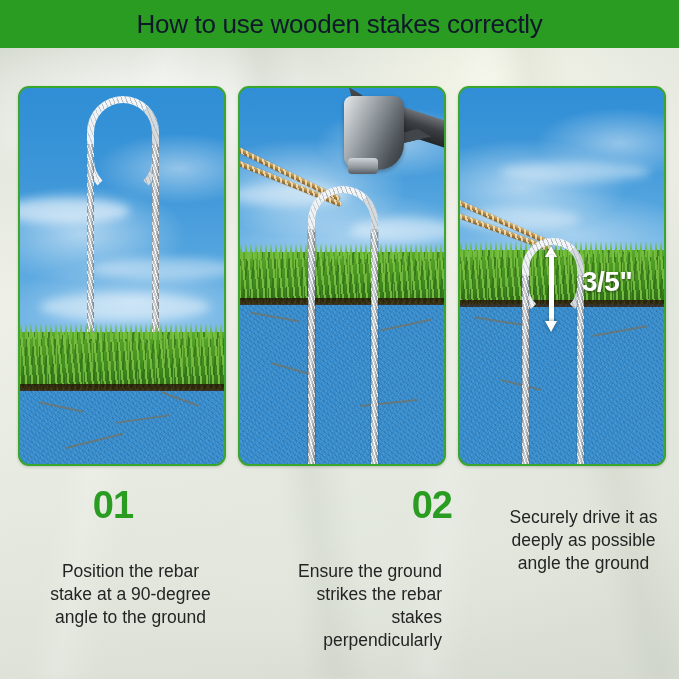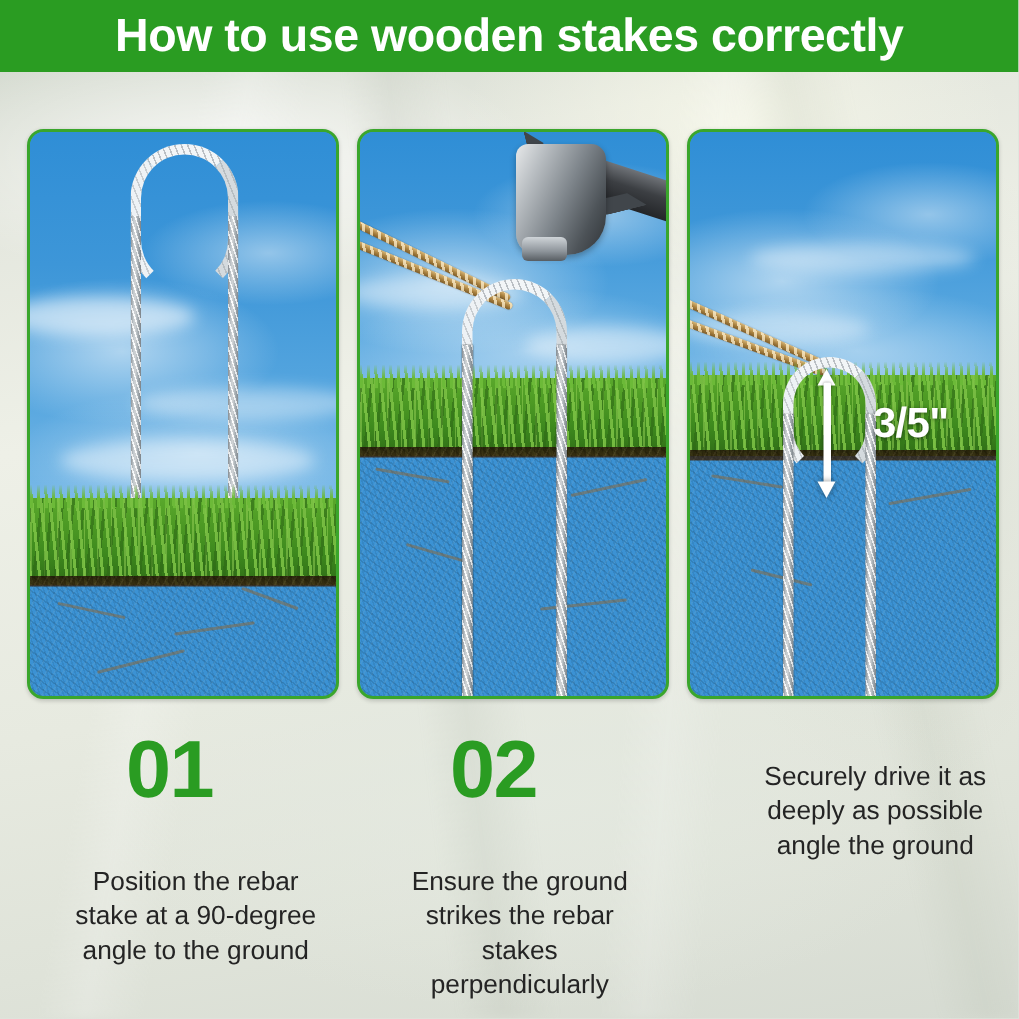--- a/index.html
+++ b/index.html
@@ -23,21 +23,21 @@
     background:
       linear-gradient(100deg, rgba(255,255,255,0) 18%, rgba(255,255,255,.55) 22%, rgba(255,255,255,0) 27%),
       linear-gradient(83deg, rgba(196,202,190,0) 40%, rgba(172,180,166,.5) 44%, rgba(196,202,190,0) 49%),
       linear-gradient(95deg, rgba(255,255,255,0) 62%, rgba(255,255,255,.45) 66%, rgba(255,255,255,0) 71%),
       linear-gradient(78deg, rgba(160,170,150,0) 76%, rgba(160,170,150,.35) 80%, rgba(160,170,150,0) 85%);
     filter:blur(3px);}
 
   
   .banner{position:absolute;left:0;top:0;width:679px;height:48px;
     background:#2a9c22;display:flex;align-items:center;justify-content:center;}
-  .banner h1{margin:0;color:#ffffff;font-size:31px;font-weight:bold;
+  .banner h1{margin:0;color:#0f172a;font-size:26px;font-weight:normal;
     letter-spacing:-.3px;font-family:"Liberation Sans", sans-serif;
     font-stretch:condensed;white-space:nowrap;}
 
   
   .panels{position:absolute;left:0;top:86px;width:679px;height:378px;}
   .panel{position:absolute;top:0;width:204px;height:376px;
     border:2px solid #3aa62c;border-radius:11px;overflow:hidden;
     box-shadow:0 1px 3px rgba(0,0,0,.18);background:#3b92d4;}
   .panel.p1{left:18px;}
   .panel.p2{left:238px;}
@@ -130,23 +130,23 @@
   .meas-head.up{top:0;border-bottom:11px solid #ffffff;}
   .meas-head.down{bottom:0;border-top:11px solid #ffffff;}
   .meas-label{position:absolute;color:#ffffff;font-size:28px;font-weight:bold;
     font-family:"Liberation Sans", sans-serif;letter-spacing:-.5px;
     text-shadow:0 1px 3px rgba(0,0,0,.5);white-space:nowrap;}
 
   
   .steps{position:absolute;left:0;top:470px;width:679px;height:209px;}
   .step{position:absolute;top:0;width:226px;text-align:center;}
   .step.s1{left:0;}
-  .step.s2{left:216px;}
+  .step.s2{left:226px;text-align:right;}
   .step.s3{left:453px;}
-  .step-num{color:#2a9c22;font-size:54px;font-weight:bold;line-height:1;
+  .step-num{color:#2a9c22;font-size:38px;font-weight:bold;line-height:1;
     font-family:"Liberation Sans", sans-serif;font-stretch:condensed;
     letter-spacing:-1px;margin-top:16px;}
   .step-cap{margin-top:36px;color:#242424;font-size:17.5px;line-height:1.32;
     font-family:"Liberation Sans", sans-serif;padding:0 10px;margin-left:35px;}
 </style>
 </head>
 <body>
 
 <div class="poster">
 

